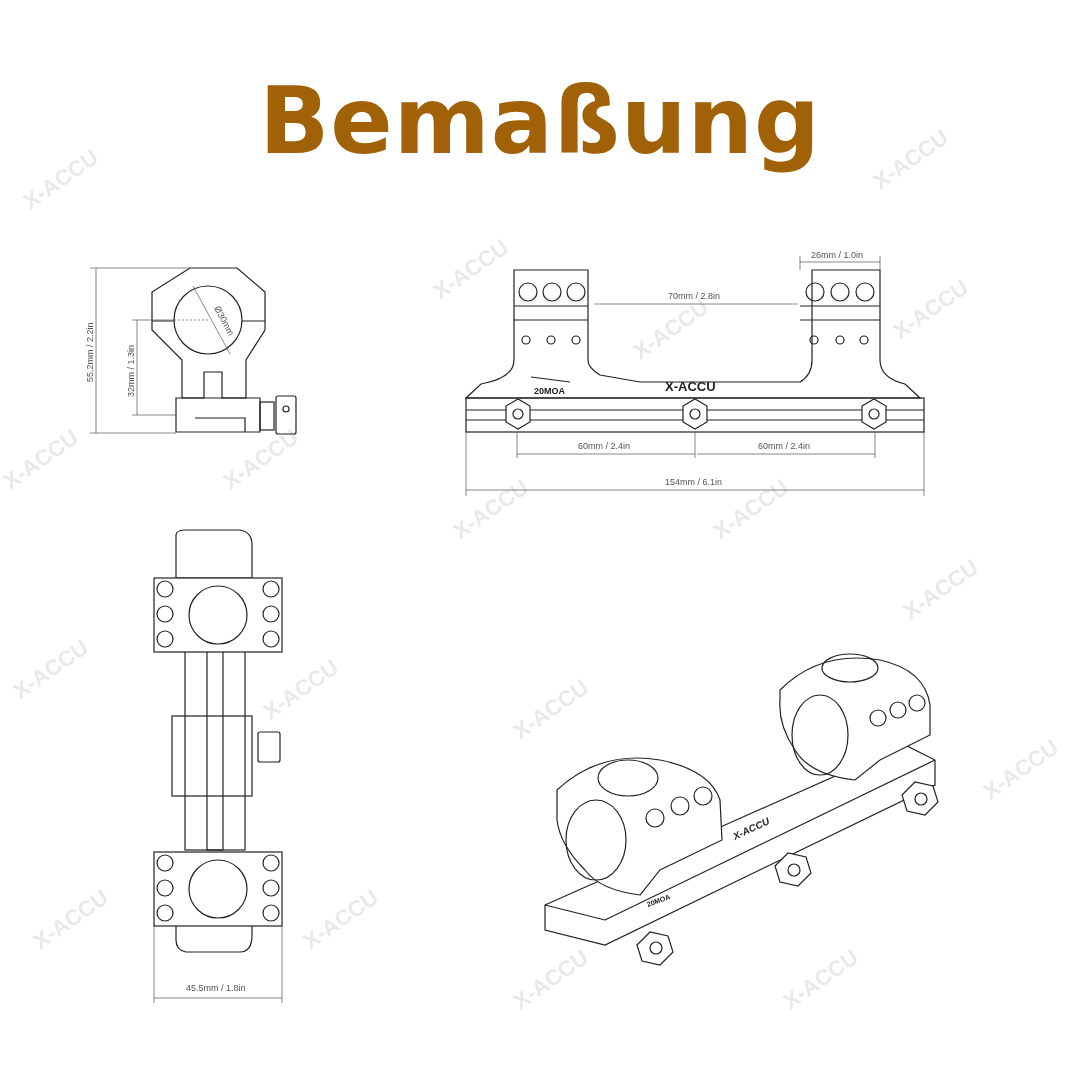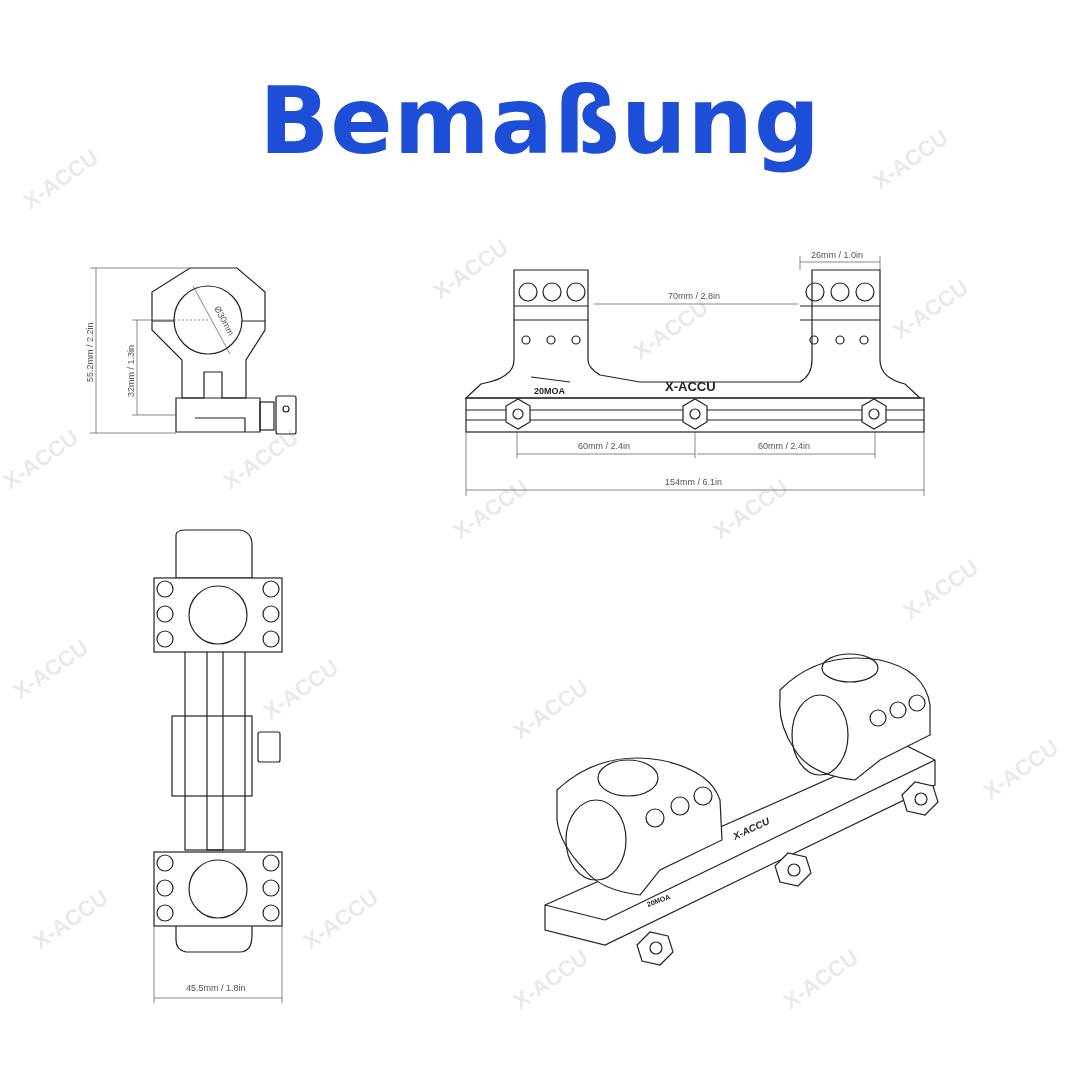--- a/index.html
+++ b/index.html
@@ -1,17 +1,17 @@
 <!DOCTYPE html>
 <html><head>
 <meta charset="utf-8">
 <style>
   html,body{margin:0;padding:0;background:#fff;}
   body{width:1080px;height:1080px;position:relative;overflow:hidden;font-family:"DejaVu Sans",sans-serif;}
-  .title{position:absolute;left:0;right:0;top:68px;text-align:center;font-family:"DejaVu Sans",sans-serif;font-weight:bold;font-size:92px;letter-spacing:1px;color:#1d4ed8;}
+  .title{position:absolute;left:0;right:0;top:68px;text-align:center;font-family:"DejaVu Sans",sans-serif;font-weight:bold;font-size:92px;letter-spacing:1px;color:#a16207;}
   svg.draw{position:absolute;left:0;top:0;}
   .dim{font-family:"Liberation Sans",sans-serif;font-size:9px;fill:#555;}
   .wm{font-family:"Liberation Sans",sans-serif;font-weight:bold;font-size:22px;fill:#e9e9e9;}
   .ln{fill:none;stroke:#222;stroke-width:1.2;}
   .thin{fill:none;stroke:#555;stroke-width:0.7;}
   .fill{fill:#fff;stroke:#222;stroke-width:1.2;}
 </style>
 </head>
 <body>
 

